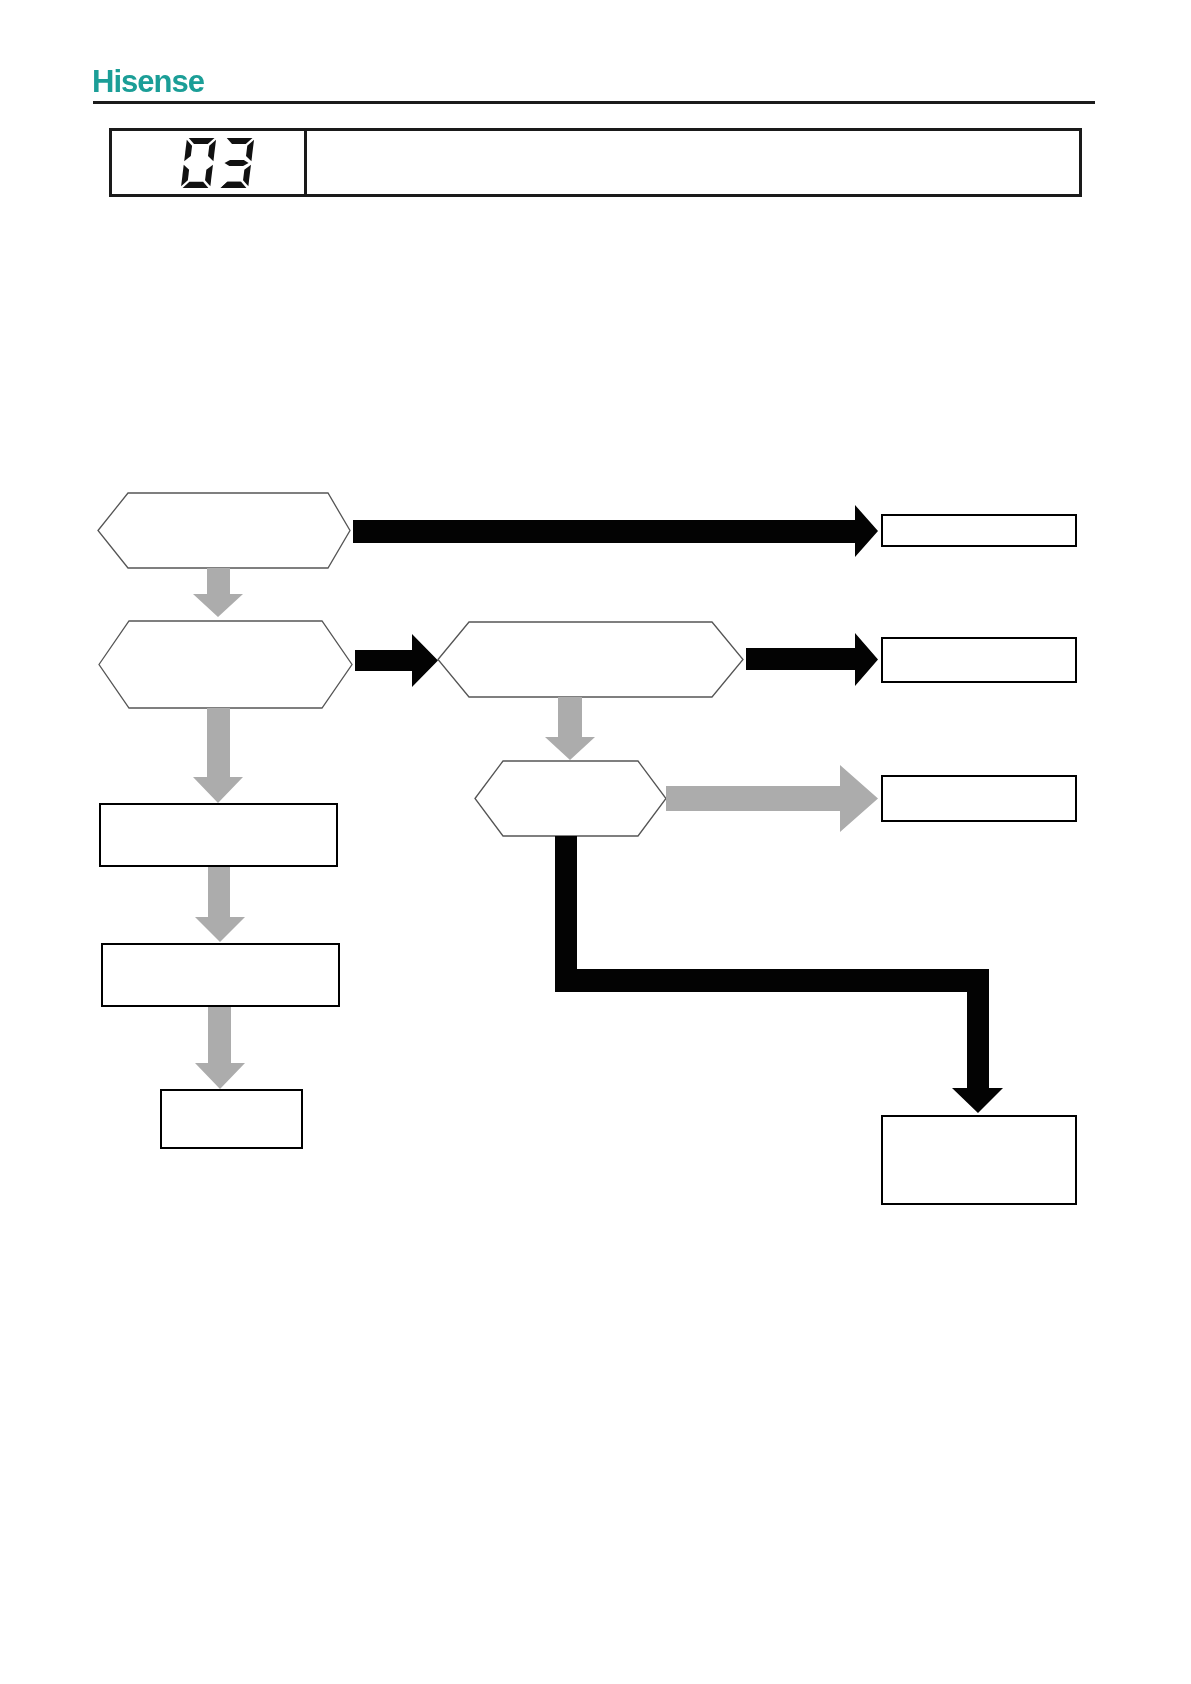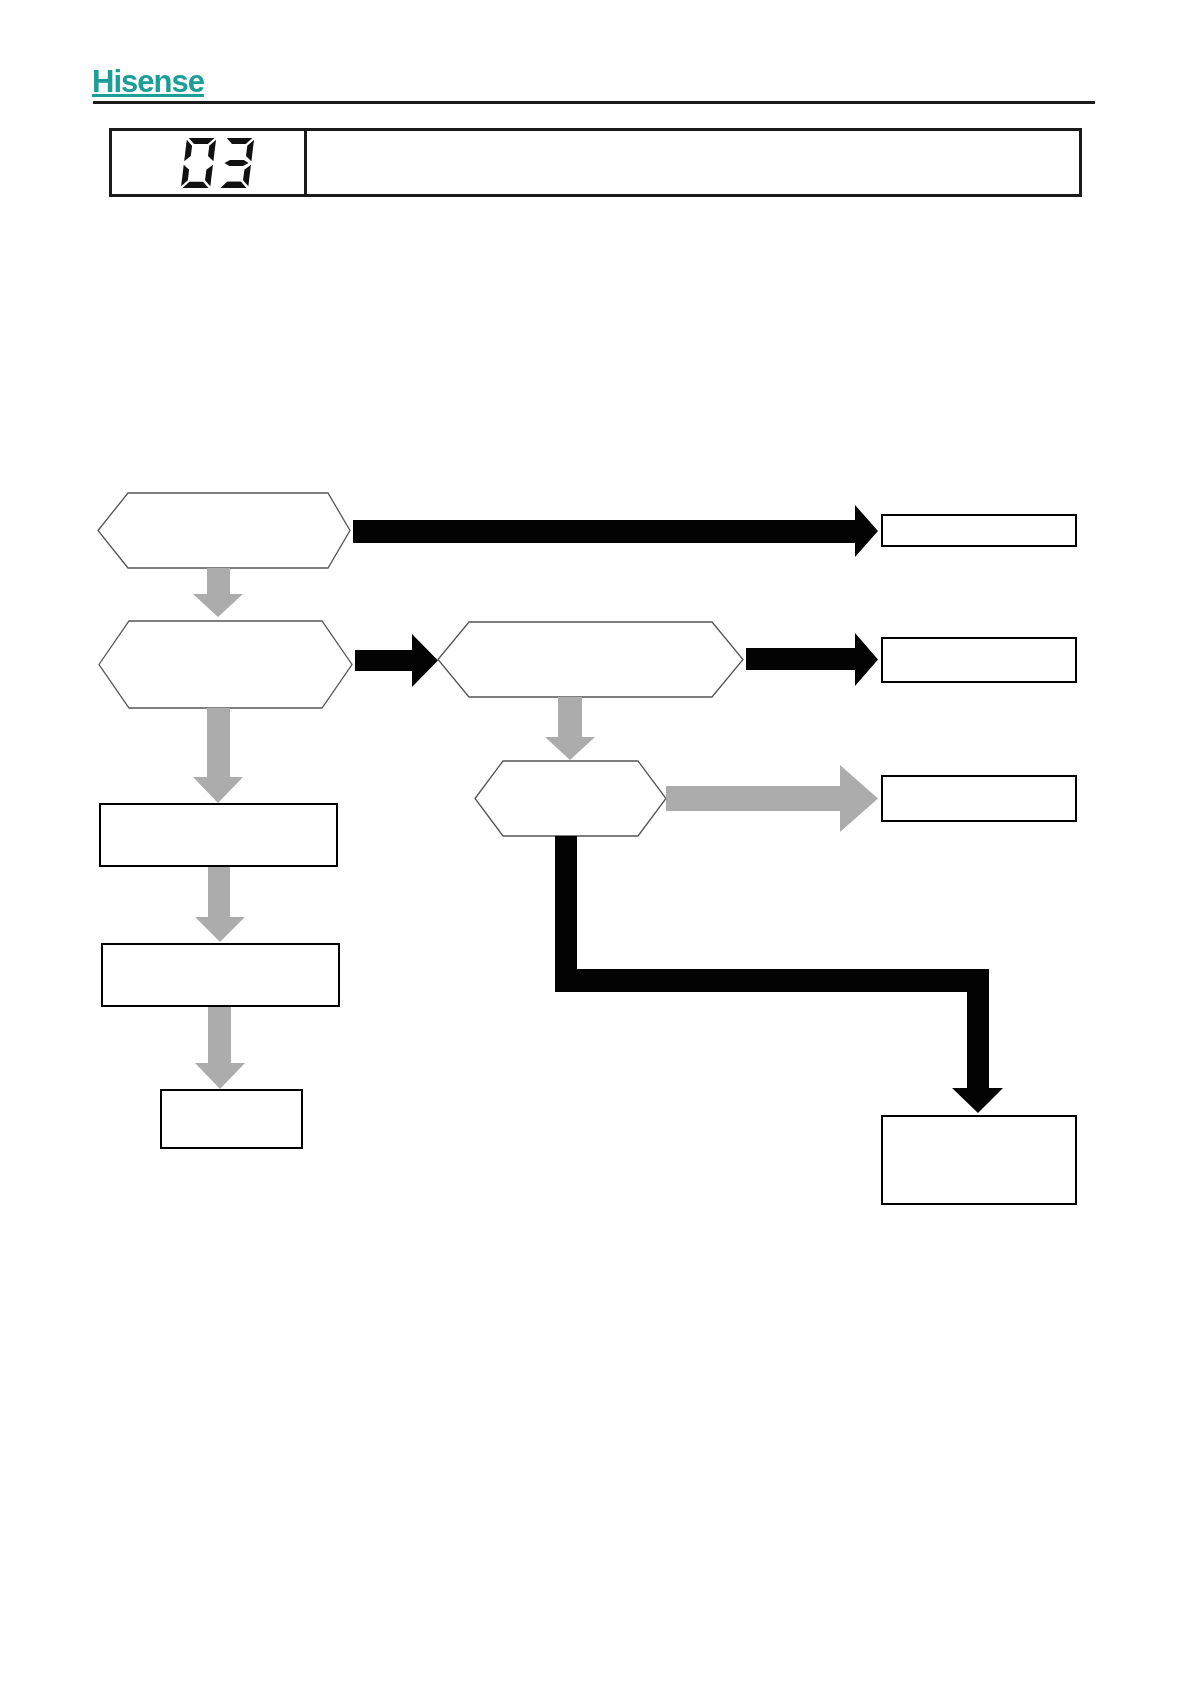--- a/index.html
+++ b/index.html
@@ -12,21 +12,20 @@
     overflow:hidden;
   }
   .abs{position:absolute;}
 
   
   .brand-logo{
     left:92px;top:64px;
     font-size:31px;font-weight:700;
     letter-spacing:-1px;
     color:#1B9E97;
-    text-decoration:underline;
   }
   .header-rule{
     left:93px;top:101px;width:1002px;height:3px;
     background:#1b1b1b;
   }
 
   
   .code-table{
     left:109px;top:128px;width:973px;height:69px;
     border:3px solid #1a1a1a;

